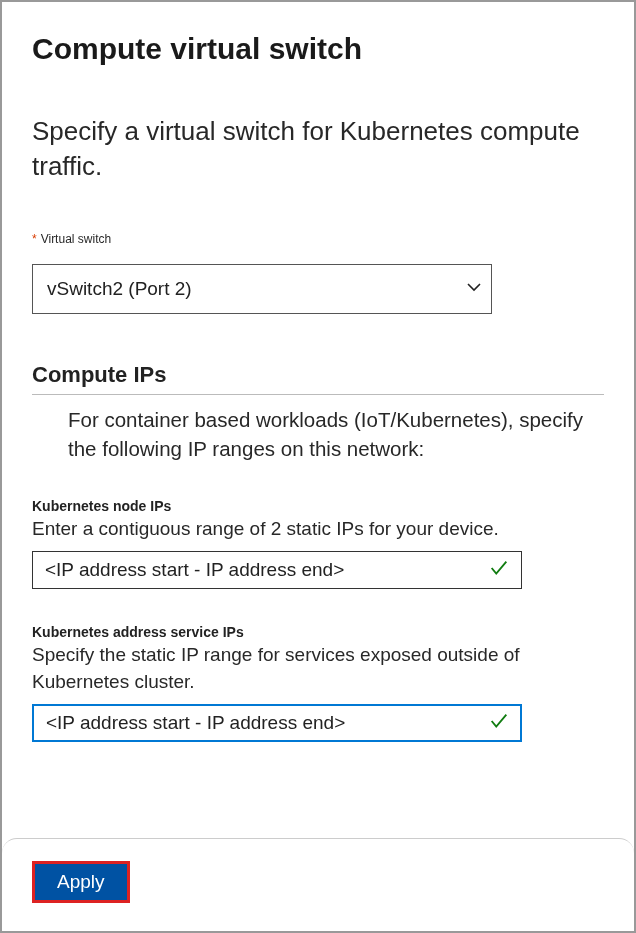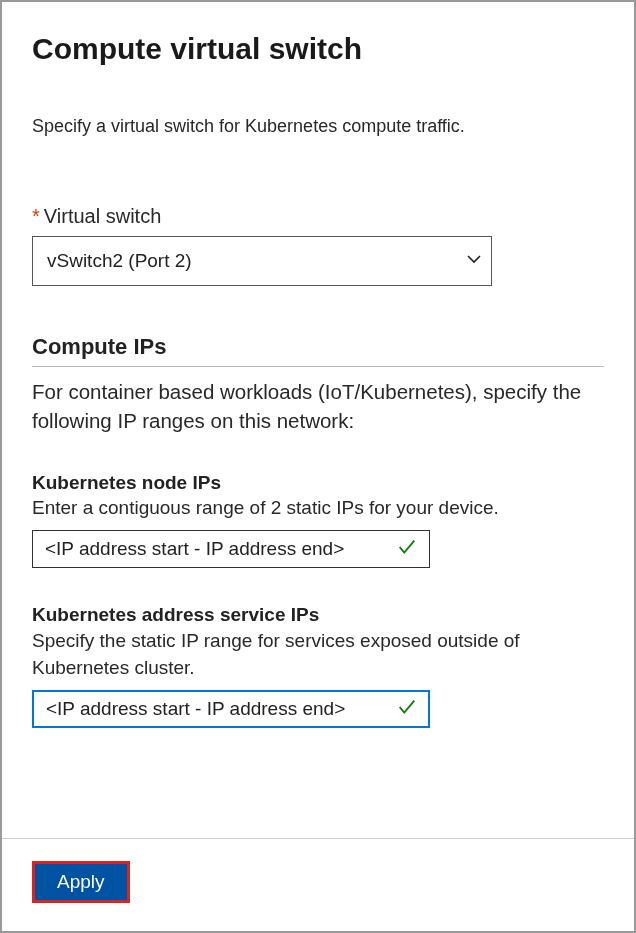--- a/index.html
+++ b/index.html
@@ -15,29 +15,29 @@
       padding: 30px 30px 15px 30px;
       border-radius: 32px;
     }
     .page-title {
       font-size: 30px;
       font-weight: 600;
       color: #1a1a1a;
       margin-bottom: 48px;
     }
     .subtitle {
-      font-size: 18px;
+      font-size: 26px;
       color: #282828;
-      margin-bottom: 67px;
+      margin-bottom: 48px;
       line-height: 1.35;
     }
     .field-label {
-      font-size: 20px;
+      font-size: 12px;
       color: #282828;
-      margin-bottom: 8px;
+      margin-bottom: 18px;
     }
     .required-star { color: #d83b01; margin-right: 4px; }
     .select-wrap {
       position: relative;
       width: 460px;
       margin-bottom: 48px;
     }
     .select-box {
       width: 100%;
       height: 50px;
@@ -63,36 +63,37 @@
       color: #222;
       padding-bottom: 6px;
       border-bottom: 1px solid #bbb;
       margin-bottom: 10px;
     }
     .section-desc {
       font-size: 20.5px;
       color: #282828;
       line-height: 1.42;
       margin-bottom: 34px;
+      margin-left: 36px;
     }
     .sub-label {
-      font-size: 19px;
+      font-size: 14px;
       font-weight: 600;
       color: #222;
       line-height: 1.35;
     }
     .sub-desc {
       font-size: 19px;
       color: #282828;
       line-height: 1.42;
       margin-bottom: 8px;
     }
     .input-wrap {
       position: relative;
-      width: 398px;
+      width: 490px;
       margin-bottom: 34px;
     }
     .text-input {
       width: 100%;
       height: 38px;
       border: 1px solid #333;
       padding: 0 40px 0 12px;
       font-size: 19px;
       color: #222;
       background: #fff;
@@ -107,20 +108,21 @@
       top: 50%;
       transform: translateY(-50%);
       color: #107c10;
       pointer-events: none;
     }
     .footer {
       position: absolute;
       left: 0; right: 0; bottom: 0;
       border-top: 1px solid #ccc;
       padding: 22px 30px 28px 30px;
+      border-radius: 15px;
     }
     .apply-btn {
       background: #0052a3;
       color: #fff;
       border: 3px solid #d22;
       font-size: 19px;
       padding: 7px 22px;
       cursor: pointer;
       font-family: inherit;
     }

